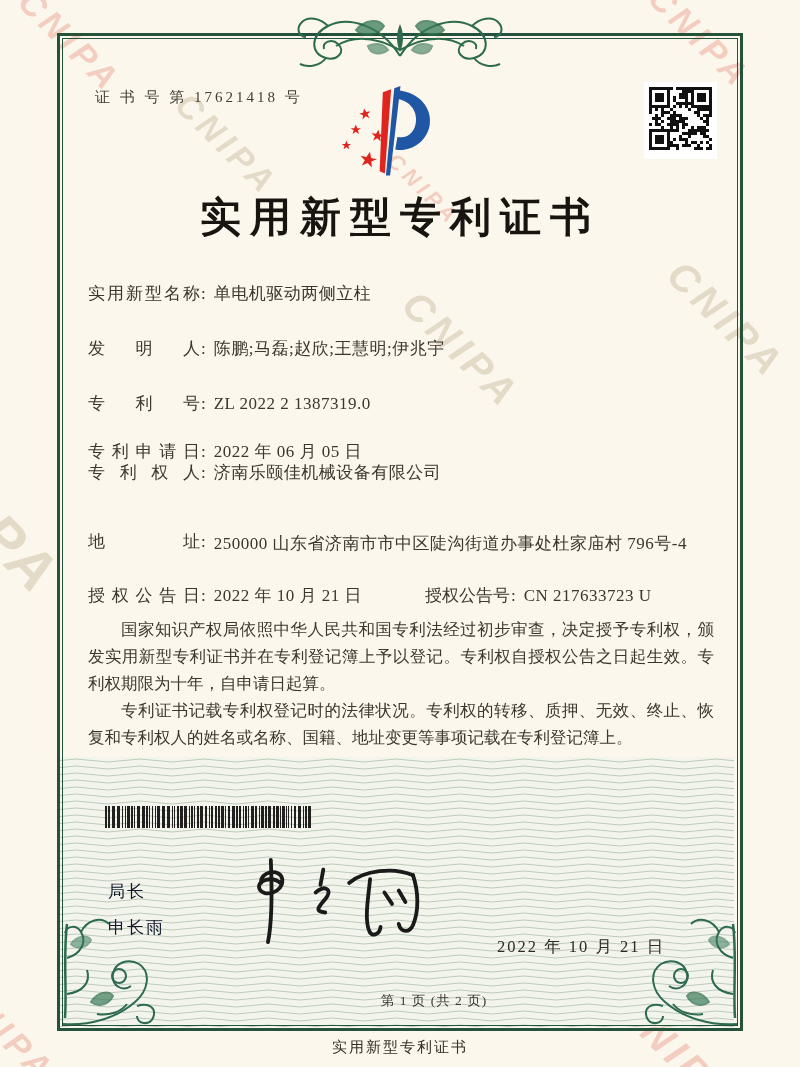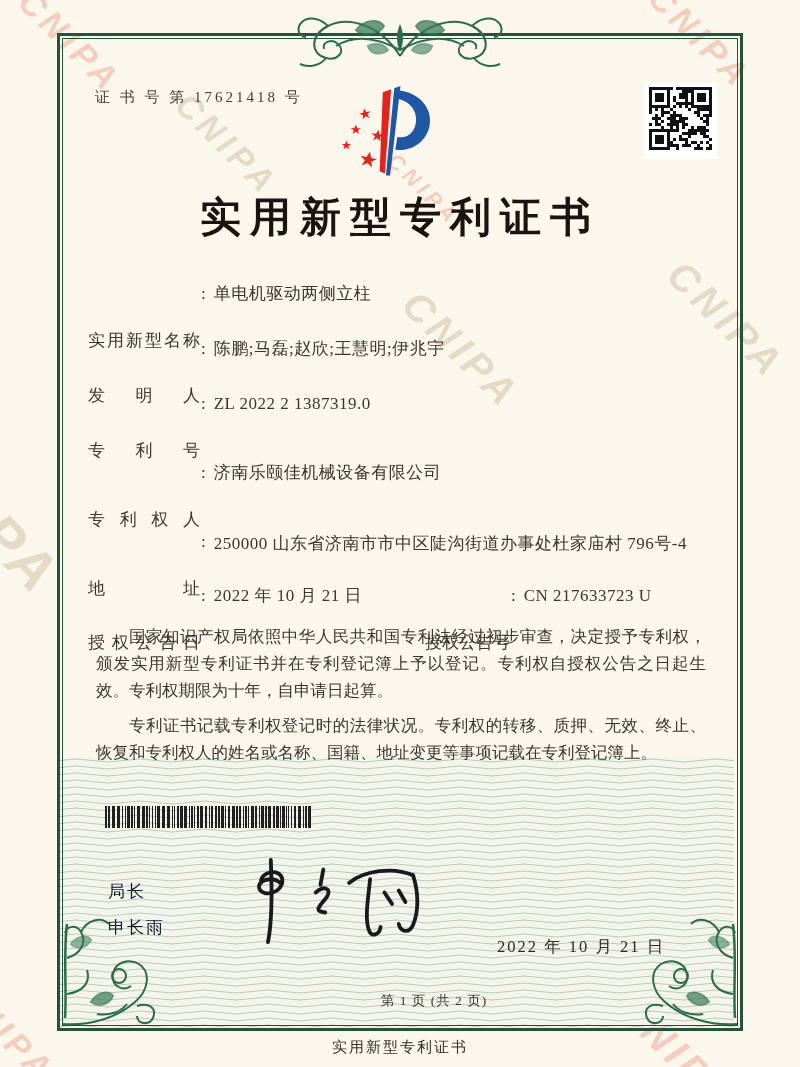--- a/index.html
+++ b/index.html
@@ -33,31 +33,30 @@
   .qr{ position:absolute; left:644px; top:82px; background:#fff; padding:5px; }
   .title{
     position:absolute; left:57px; top:190px; width:686px; text-align:center;
     font-size:41px; font-weight:bold; letter-spacing:9px; color:#181410;
   }
   
   .row{ position:absolute; left:88px; font-size:17px; line-height:24px; white-space:nowrap;}
   .lbl{
     display:inline-block; width:112px; text-align:justify; text-align-last:justify;
     vertical-align:top;
-    margin-top:47px;
   }
   .colon{ display:inline-block; margin:0 8px 0 1px; }
   .val{ display:inline-block; vertical-align:top; letter-spacing:0.5px;}
   .row-wrap{ white-space:normal; }
   .row-wrap .val{ width:498px; line-height:27px;}
   .row-grant2{ left:425px; }
   .row-grant2 .lbl{ width:auto; text-align:center; text-align-last:auto;}
   
   .body-text{ position:absolute; left:88px; top:616px; width:626px; font-size:16.5px; line-height:27px; text-align:justify; color:#3b362f;}
-  .body-text p{ margin:8px; text-indent:2em;font-family:Liberation Mono, monospace; }
+  .body-text p{ margin:0; text-indent:2em; }
   
   .barcode{ position:absolute; left:105px; top:806px; }
   .signer{ position:absolute; left:108px; top:874px; font-size:17px; line-height:36px; letter-spacing:2px; color:#0f172a;}
   .sig-svg{ position:absolute; left:225px; top:852px; }
   .issue-date{ position:absolute; left:497px; top:936px; font-size:16.5px; letter-spacing:2px; color:#2e2a24;}
   .page-footer{ position:absolute; left:57px; top:992px; width:754px; text-align:center; font-size:13.5px; letter-spacing:1px; color:#3b362f;}
   .continuation{ position:absolute; left:57px; top:1038px; width:686px; text-align:center; font-size:15px; letter-spacing:2px; color:#343029;}
   .ornament{ position:absolute; pointer-events:none; }
 </style>
 </head>
@@ -302,20 +301,23 @@
 
   <div class="row" style="top:282px">
     <span class="lbl">实用新型名称</span><span class="colon">:</span><span class="val">单电机驱动两侧立柱</span>
   </div>
   <div class="row" style="top:337px">
     <span class="lbl">发明人</span><span class="colon">:</span><span class="val">陈鹏;马磊;赵欣;王慧明;伊兆宇</span>
   </div>
   <div class="row" style="top:392px">
     <span class="lbl">专利号</span><span class="colon">:</span><span class="val">ZL 2022 2 1387319.0</span>
   </div>
+  <div class="row" style="top:440px">
+    <span class="lbl">专利申请日</span><span class="colon">:</span><span class="val">2022 年 06 月 05 日</span>
+  </div>
   <div class="row" style="top:461px">
     <span class="lbl">专利权人</span><span class="colon">:</span><span class="val">济南乐颐佳机械设备有限公司</span>
   </div>
   <div class="row row-wrap" style="top:530px">
     <span class="lbl">地址</span><span class="colon">:</span><span class="val">250000 山东省济南市市中区陡沟街道办事处杜家庙村 796号-4</span>
   </div>
   <div class="row" style="top:584px">
     <span class="lbl">授权公告日</span><span class="colon">:</span><span class="val">2022 年 10 月 21 日</span>
   </div>
   <div class="row row-grant2" style="top:584px">

